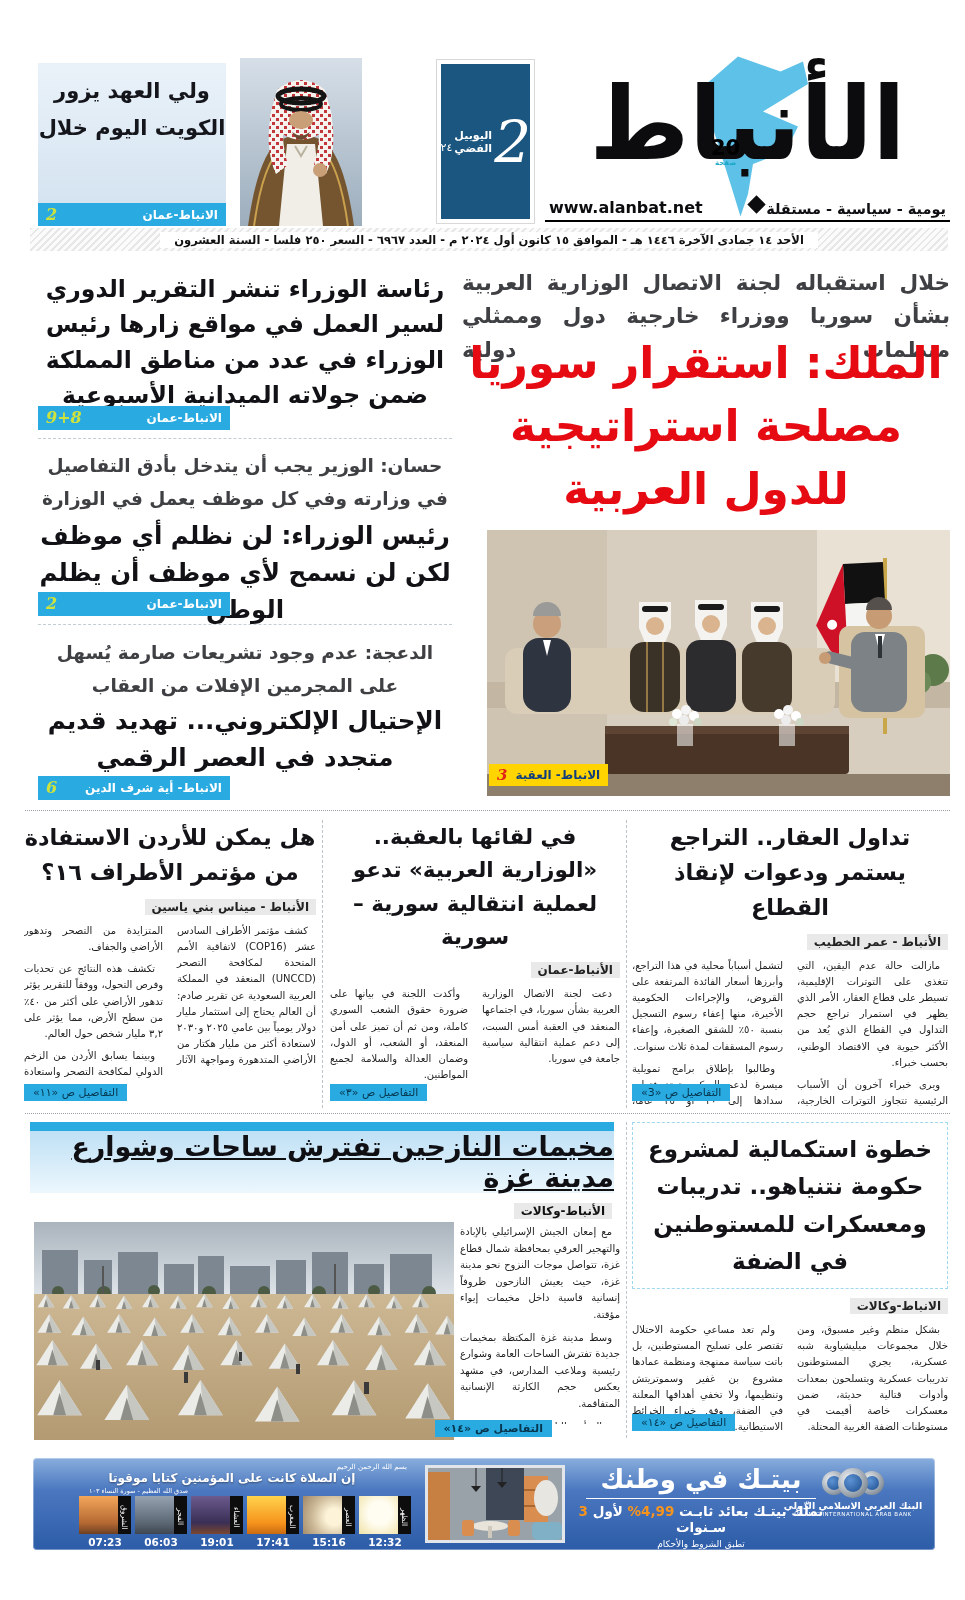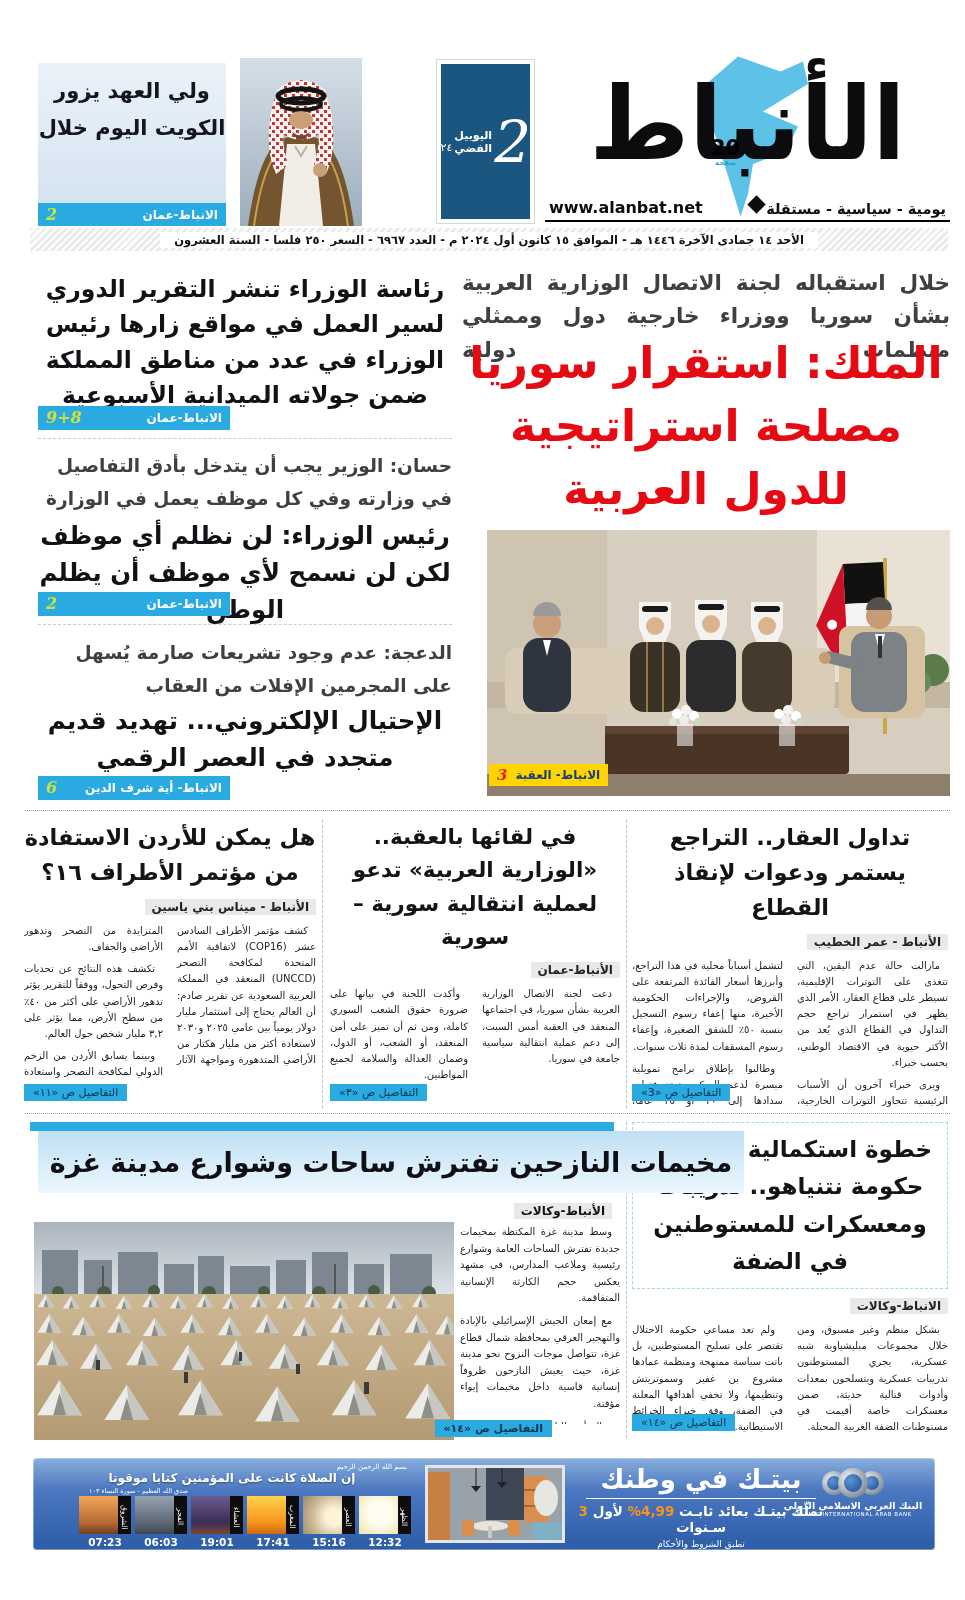--- a/index.html
+++ b/index.html
@@ -38,21 +38,21 @@
   
   .kicker { color:#3f4043; font-weight:700; }
   .lead-kicker { font-size:21.5px; line-height:1.55; text-align:justify; text-align-last:justify; }
   .lead-red { font-size:44px; font-weight:900; color:#e60b13; text-align:center; line-height:1.43; }
   .captag { position:absolute; left:2px; bottom:10px; background:#ffd400; display:flex; align-items:center; gap:8px; padding:1px 8px; height:22px; }
   .captag .n { font-family:"DejaVu Serif","Liberation Serif",serif; font-style:italic; font-weight:700; color:#e32219; font-size:15px; }
   .captag .t { font-size:12px; font-weight:800; color:#123f7b; }
 
   .lhl { font-weight:800; text-align:center; color:#121216; }
   .lb-headline { font-size:23.5px; line-height:1.5; }
-  .lb-kicker { font-size:18.5px; line-height:1.8; text-align:right; }
+  .lb-kicker { font-size:18.5px; line-height:1.8; text-align:center; }
   .sep-h { border-top:1px dashed #c3cdd4; }
   .sep-dot { border-top:1px dotted #9aa0a6; }
   .sep-v { border-left:1px dashed #bcc5cb; width:0; }
 
   
   .story { position:absolute; }
   .story .shl { font-size:22.5px; font-weight:800; line-height:1.55; text-align:center; color:#131318; }
   .story .sby { margin-top:6px; text-align:right; }
   .story .sby span { display:inline-block; background:#e9e9e9; padding:1px 7px; font-size:12px; font-weight:700; color:#222; }
   .body-cols { margin-top:8px; column-count:2; column-gap:14px; font-size:10px; line-height:1.62; text-align:justify; color:#1d1d1f; overflow:hidden; }
@@ -322,21 +322,21 @@
     <div class="sby"><span>الانباط-وكالات</span></div>
     <div class="body-cols" style="height:128px;">
         <p>بشكل منظم وغير مسبوق، ومن خلال مجموعات ميليشياوية شبه عسكرية، يجري المستوطنون تدريبات عسكرية ويتسلحون بمعدات وأدوات قتالية حديثة، ضمن معسكرات خاصة أقيمت في مستوطنات الضفة الغربية المحتلة.</p>
         <p>ولم تعد مساعي حكومة الاحتلال تقتصر على تسليح المستوطنين، بل باتت سياسة ممنهجة ومنظمة عمادها مشروع بن غفير وسموتريتش وتنظيمها، ولا تخفي أهدافها المعلنة في الضفة، وفق خبراء الخرائط الاستيطانية.</p>
       </div>
     <div class="details">التفاصيل ص «١٤»</div>
   </div>
 
   <div class="abs" style="left:22px;top:1122px;width:600px;height:322px;">
     <div class="abs gz-topbar" style="left:8px;top:0;width:584px;height:9px;"></div>
-    <div class="abs gz-hbox" style="left:16px;top:9px;width:706px;height:62px;">
+    <div class="abs gz-hbox" style="left:8px;top:9px;width:584px;height:62px;text-decoration:underline;">
       <div class="h">مخيمات النازحين تفترش ساحات وشوارع مدينة غزة</div>
     </div>
     <div class="abs" style="right:10px;top:78px;">
       <span style="display:inline-block;background:#e9e9e9;padding:1px 7px;font-size:12px;font-weight:700;">الأنباط-وكالات</span>
     </div>
     <div class="abs photo-frame" style="left:12px;top:100px;width:420px;height:218px;">
       <svg viewBox="0 0 420 218" width="420" height="218">
         <defs>
           <linearGradient id="gsky" x1="0" y1="0" x2="0" y2="1">
             <stop offset="0" stop-color="#aab4bd"></stop>
@@ -431,22 +431,22 @@
         <g fill="#3a3a3a">
           <rect x="62" y="138" width="4" height="10"></rect>
             <rect x="150" y="150" width="4" height="11"></rect>
           <rect x="262" y="142" width="4" height="10"></rect>
             <rect x="330" y="160" width="5" height="12"></rect>
           <rect x="205" y="130" width="3" height="9"></rect>
         </g>
       </svg>
     </div>
     <div class="abs gz-body" style="right:2px;top:102px;width:160px;height:200px;">
+        <p>مع إمعان الجيش الإسرائيلي بالإبادة والتهجير العرقي بمحافظة شمال قطاع غزة، تتواصل موجات النزوح نحو مدينة غزة، حيث يعيش النازحون ظروفاً إنسانية قاسية داخل مخيمات إيواء مؤقتة.</p>
         <p>وسط مدينة غزة المكتظة بمخيمات جديدة تفترش الساحات العامة وشوارع رئيسية وملاعب المدارس، في مشهد يعكس حجم الكارثة الإنسانية المتفاقمة.</p>
-        <p>مع إمعان الجيش الإسرائيلي بالإبادة والتهجير العرقي بمحافظة شمال قطاع غزة، تتواصل موجات النزوح نحو مدينة غزة، حيث يعيش النازحون ظروفاً إنسانية قاسية داخل مخيمات إيواء مؤقتة.</p>
         <p>وقال أحد النازحين: «يعاني السكان من انعدام أدنى مقومات الحياة، ولا يتوفر لنا الغذاء والدواء والمياه النظيفة»، مناشداً المنظمات الدولية والخيرية بتوفير مقومات الصمود.</p>
       </div>
     <div class="abs" style="right:70px;bottom:8px;">
       <span style="background:#29abe2;color:#06354d;font-size:11px;font-weight:800;padding:2px 9px;">التفاصيل ص «١٤»</span>
     </div>
   </div>
 
   <div class="abs banner" style="left:33px;top:1458px;width:902px;height:92px;">
 
     <div class="abs" style="left:14px;top:2px;width:370px;height:88px;">

